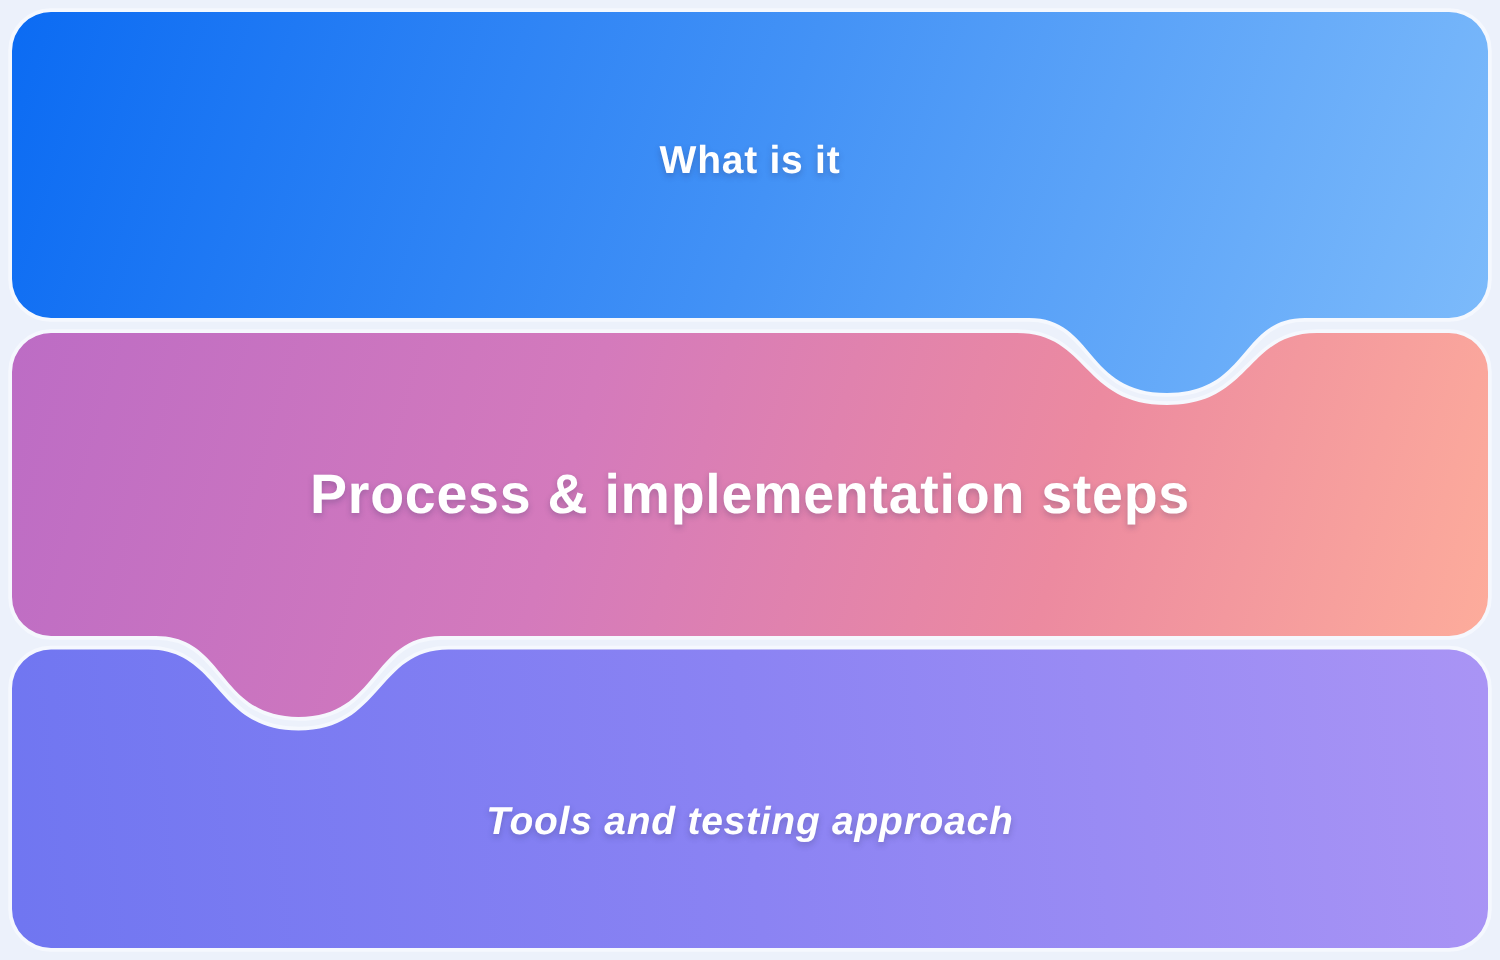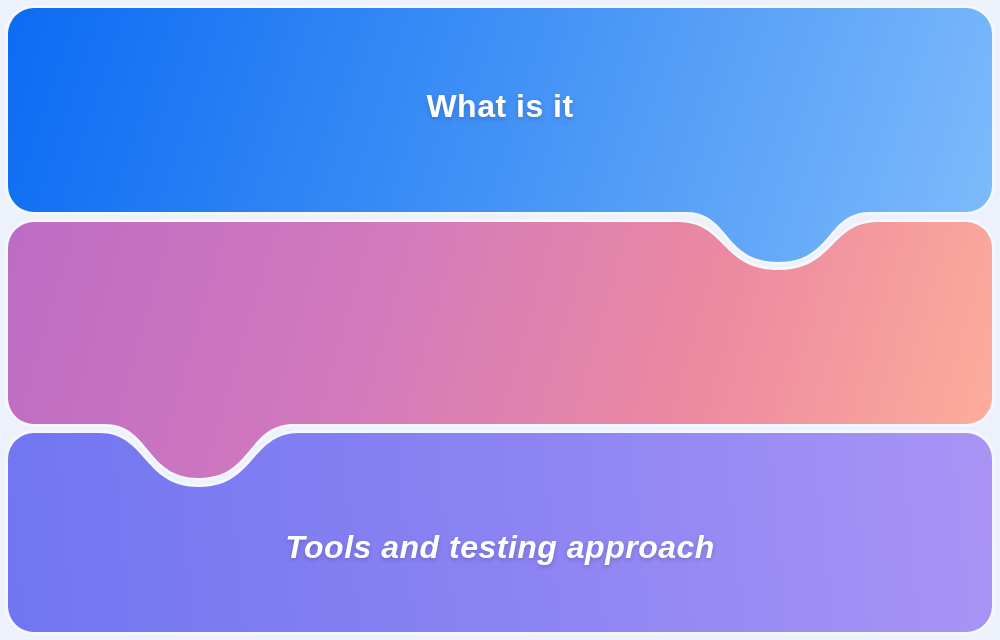--- a/index.html
+++ b/index.html
@@ -13,21 +13,21 @@
   .canvas svg { position: absolute; left: 0; top: 0; display: block; }
   .banner-label {
     position: absolute;
     left: 0;
     width: 1000px;
     height: 46px;
     line-height: 46px;
     text-align: center;
     color: #ffffff;
     font-weight: 700;
-    font-size: 32px;
+    font-size: 26px;
     letter-spacing: 0.5px;
     text-shadow: 0 2px 4px rgba(45, 45, 90, 0.28);
     user-select: none;
   }
   .label-1 { top: 83px; }
   .label-2 { top: 307px; font-size: 37px; }
   .label-3 { top: 524px; font-style: italic; }
 </style>
 </head>
 <body>
@@ -65,16 +65,17 @@
              C 247 424 253 478 199 478 C 145 478 151 424 104 424
              H 34 A 26 26 0 0 1 8 398 V 248 A 26 26 0 0 1 34 222 Z" stroke="#f5f8fe"></path>
 
     <path fill="url(#gradPurple)" stroke-width="5" style="paint-order: stroke;" d="M 34 433 H 99 C 147 433 143 487 199 487 C 255 487 251 433 299 433
              H 966 A 26 26 0 0 1 992 459 V 606 A 26 26 0 0 1 966 632
              H 34 A 26 26 0 0 1 8 606 V 459 A 26 26 0 0 1 34 433 Z" stroke="#f5f8fe"></path>
   </svg>
 
   <div class="banner-label label-1">What is it</div>
 
+  <div class="banner-label label-2">Process &amp; implementation steps</div>
 
   <div class="banner-label label-3">Tools and testing approach</div>
 
 </div>
 
 </body></html>

